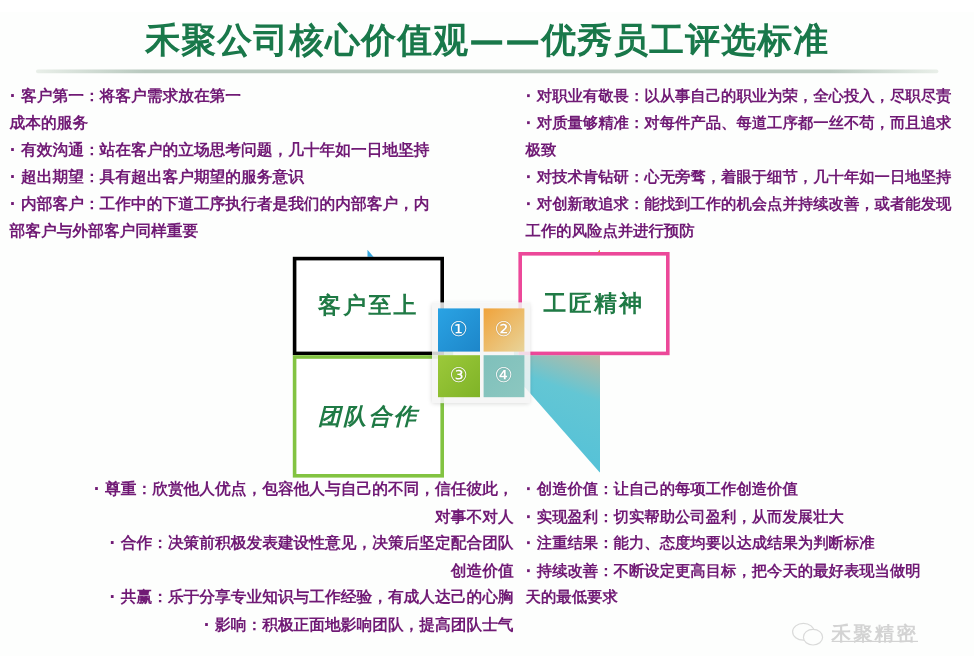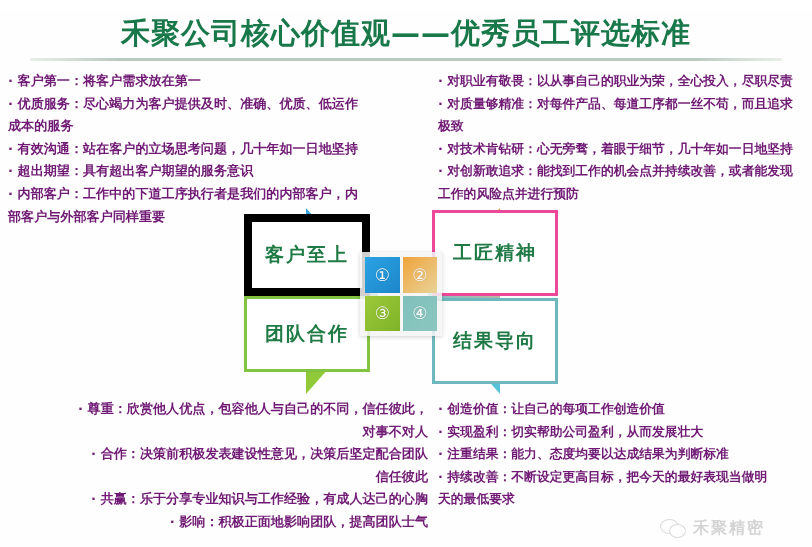--- a/index.html
+++ b/index.html
@@ -55,22 +55,22 @@
     background:linear-gradient(20deg,#4fc0d9 0%,#63c6d4 40%,#c9b79a 62%,#e2922f 100%);
     clip-path:polygon(0% 44%,100% 0%,100% 100%,0% 56%);
   }
 
   .qbox{
     position:absolute;background:#ffffff;
     display:flex;align-items:center;justify-content:center;
     font-size:19px;font-weight:bold;color:#1f7a45;letter-spacing:2px;
     box-sizing:border-box;
   }
-  #q-tl{left:12px;top:6px;width:126px;height:82px;border:8px solid #000000;}
-  #q-bl{left:12px;top:88px;width:126px;height:76px;border:3px solid #82c341;}
+  #q-tl{left:12px;top:6px;width:126px;height:82px;border:3px solid #000000;}
+  #q-bl{left:12px;top:88px;width:126px;height:102px;border:3px solid #82c341;font-style:italic;}
   #q-tr{left:200px;top:2px;width:126px;height:86px;border:3px solid #ec4899;}
   #q-br{left:200px;top:90px;width:126px;height:86px;border:3px solid #6fb7bf;}
 
   
   #grid{
     position:absolute;left:128px;top:44px;width:82px;height:84px;
     background:rgba(245,245,245,.85);
     padding:5px;box-sizing:border-box;
     display:grid;grid-template-columns:1fr 1fr;grid-template-rows:1fr 1fr;
     gap:3px;
@@ -85,80 +85,78 @@
   .t2{background:linear-gradient(135deg,#f0a33b,#e8d49a);}
   .t3{background:linear-gradient(135deg,#9cc93a,#7fb327);}
   .t4{background:linear-gradient(135deg,#7fc0bb,#8cc7c0);}
 
   
   #watermark{
     position:absolute;left:660px;top:498px;width:150px;height:40px;
     display:flex;align-items:center;gap:7px;
     opacity:.42;
   }
-  #watermark .wmtxt{font-size:16px;color:#9a9a9a;letter-spacing:2px;font-weight:bold;}
+  #watermark .wmtxt{font-size:16px;color:#9a9a9a;letter-spacing:2px;font-weight:bold;text-decoration:underline;}
   .wechat{width:26px;height:20px;position:relative;}
   .wechat .b1{position:absolute;left:0;top:1px;width:17px;height:13px;border-radius:50%;
     border:1.6px solid #a9a9a9;background:transparent;}
   .wechat .b2{position:absolute;left:9px;top:6px;width:15px;height:12px;border-radius:50%;
     border:1.6px solid #a9a9a9;background:#fff;}
 </style>
 </head>
 <body>
 
 <div id="stage">
 
   <div class="title">禾聚公司核心价值观——优秀员工评选标准</div>
   <div class="title-rule"></div>
 
   <div class="txtblock" id="tl">
     <p>· 客户第一：将客户需求放在第一</p>
-    <p>· 优质服务：尽心竭力为客户提供及时、准确、优质、低运作</p>
     <p>成本的服务</p>
     <p>· 有效沟通：站在客户的立场思考问题，几十年如一日地坚持</p>
     <p>· 超出期望：具有超出客户期望的服务意识</p>
     <p>· 内部客户：工作中的下道工序执行者是我们的内部客户，内</p>
     <p>部客户与外部客户同样重要</p>
   </div>
 
   <div class="txtblock" id="tr">
     <p>· 对职业有敬畏：以从事自己的职业为荣，全心投入，尽职尽责</p>
     <p>· 对质量够精准：对每件产品、每道工序都一丝不苟，而且追求</p>
     <p>极致</p>
     <p>· 对技术肯钻研：心无旁骛，着眼于细节，几十年如一日地坚持</p>
     <p>· 对创新敢追求：能找到工作的机会点并持续改善，或者能发现</p>
     <p>工作的风险点并进行预防</p>
   </div>
 
   <div class="txtblock" id="bl">
     <p>· 尊重：欣赏他人优点，包容他人与自己的不同，信任彼此，</p>
     <p>对事不对人</p>
     <p>· 合作：决策前积极发表建设性意见，决策后坚定配合团队</p>
-    <p>信任彼此</p>
+    <p>创造价值</p>
     <p>· 共赢：乐于分享专业知识与工作经验，有成人达己的心胸</p>
     <p>· 影响：积极正面地影响团队，提高团队士气</p>
   </div>
 
   <div class="txtblock" id="br">
     <p>· 创造价值：让自己的每项工作创造价值</p>
     <p>· 实现盈利：切实帮助公司盈利，从而发展壮大</p>
     <p>· 注重结果：能力、态度均要以达成结果为判断标准</p>
     <p>· 持续改善：不断设定更高目标，把今天的最好表现当做明</p>
     <p>天的最低要求</p>
   </div>
 
   <div id="diagram">
 
     <div class="wedge wleft"></div>
     <div class="wedge wright"></div>
 
     <div class="qbox" id="q-tl">客户至上</div>
     <div class="qbox" id="q-tr">工匠精神</div>
     <div class="qbox" id="q-bl">团队合作</div>
-    <div class="qbox" id="q-br">结果导向</div>
 
     <div id="grid">
       <div class="tile t1">①</div>
       <div class="tile t2">②</div>
       <div class="tile t3">③</div>
       <div class="tile t4">④</div>
     </div>
   </div>
 
   <div id="watermark">

